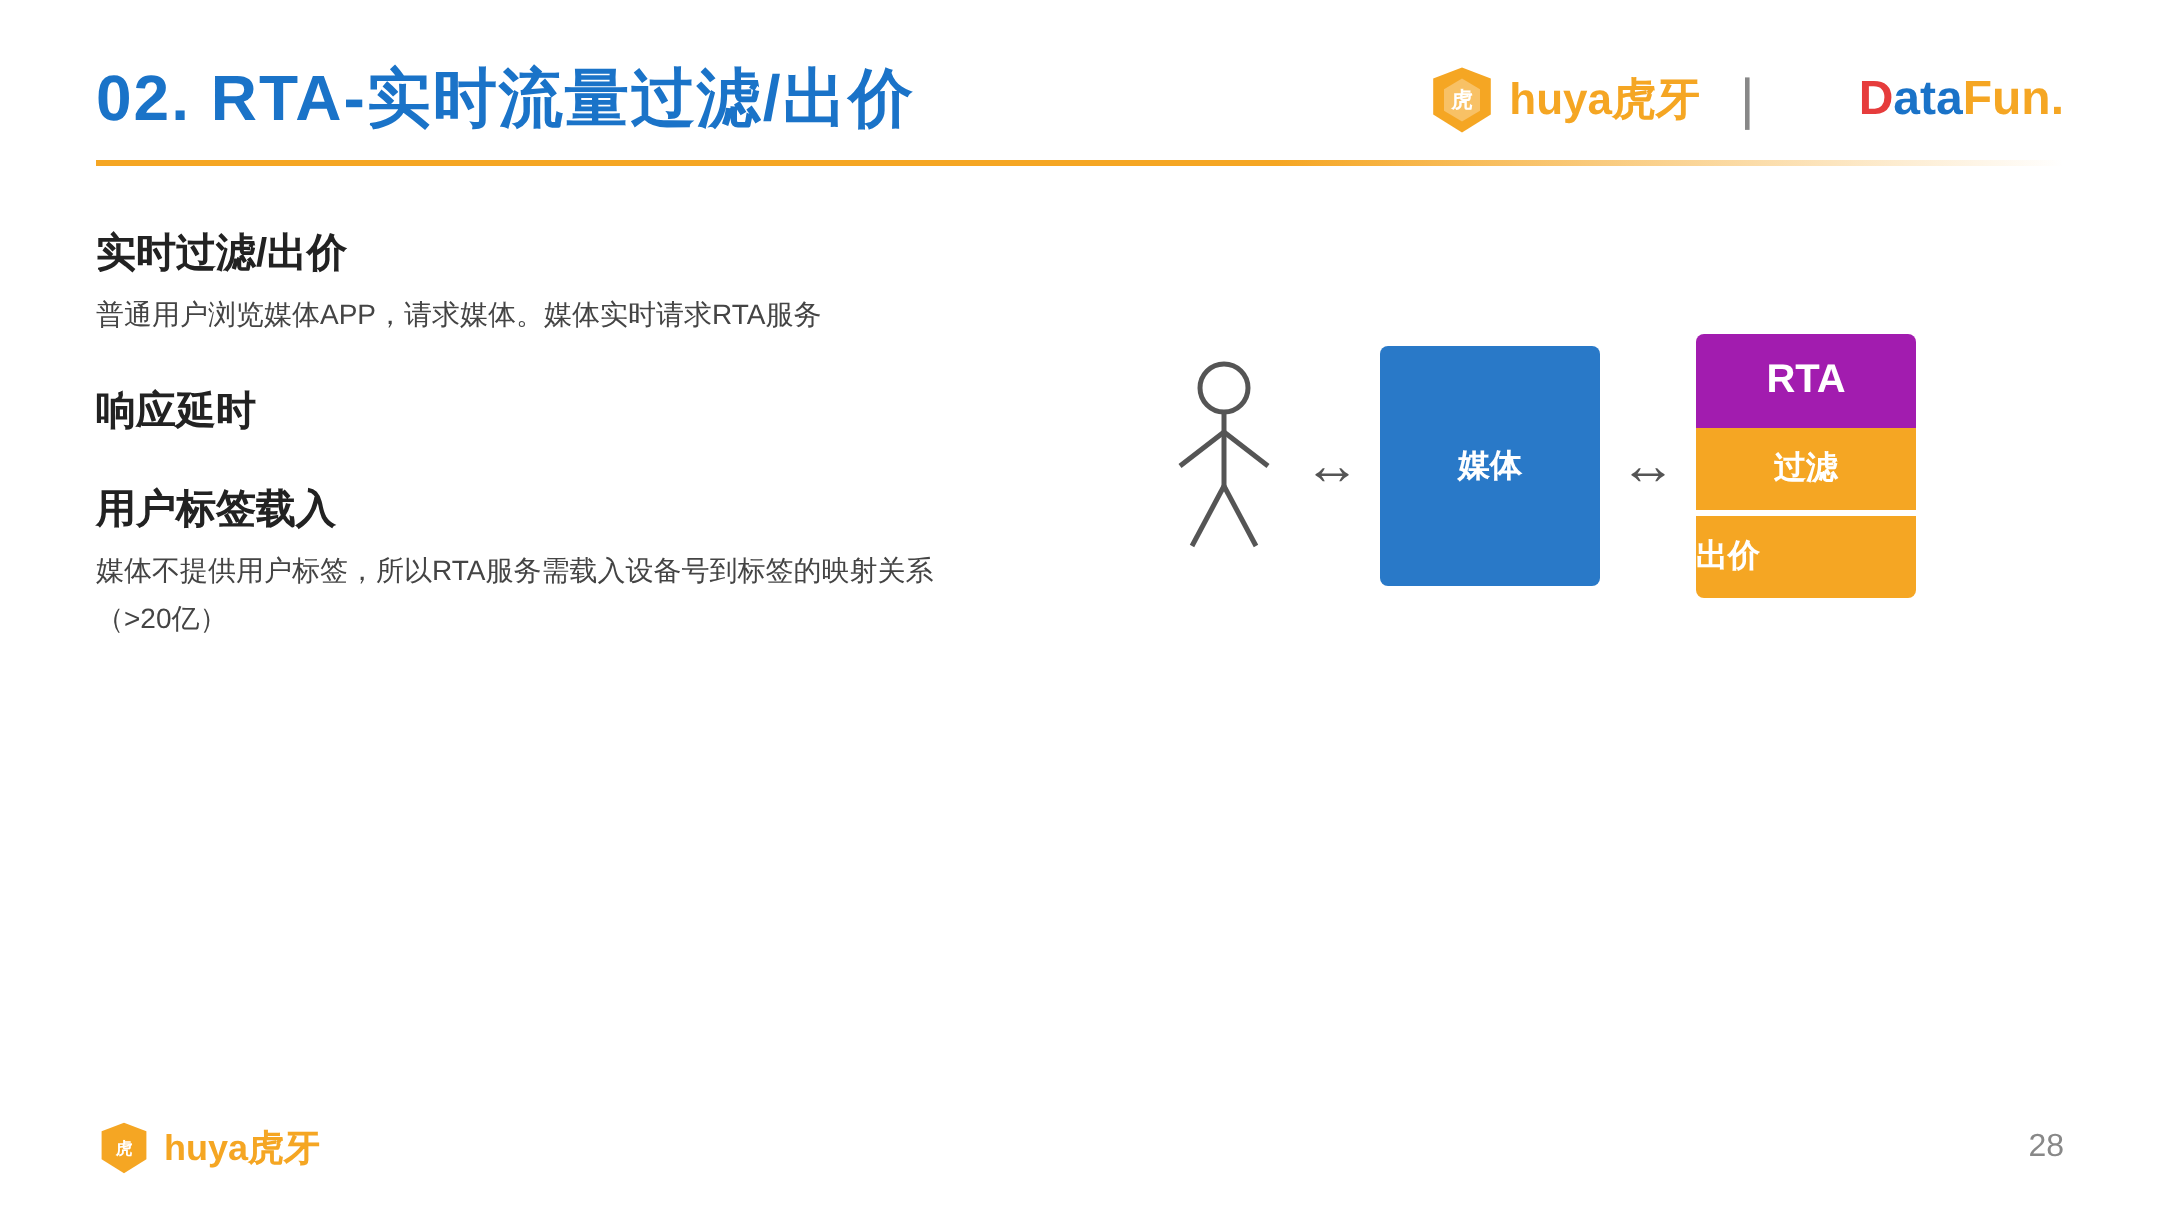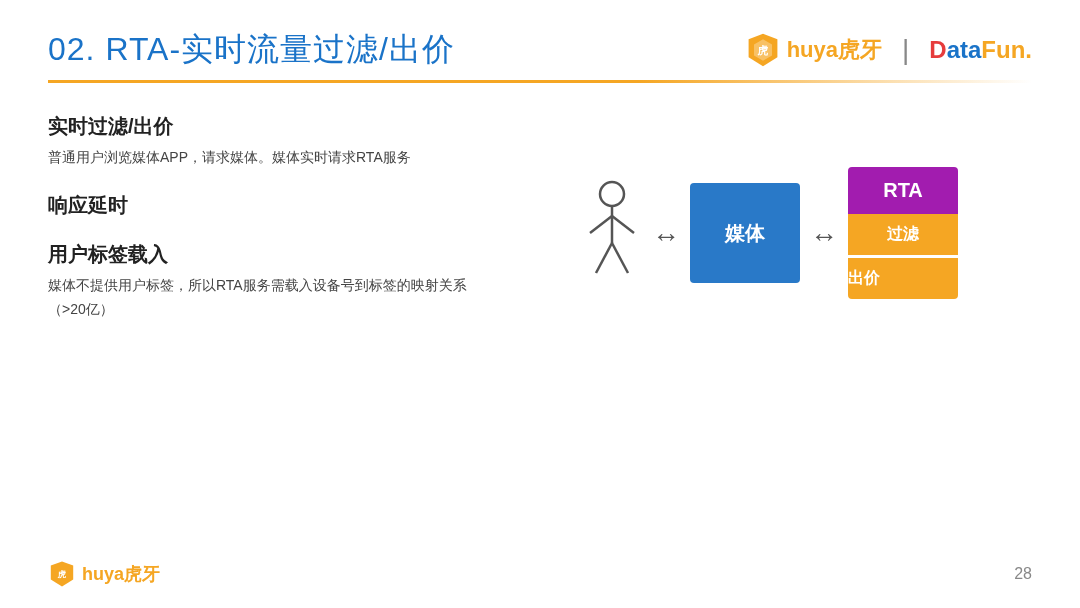--- a/index.html
+++ b/index.html
@@ -14,21 +14,21 @@
 
     
     .header {
       display: flex;
       align-items: center;
       justify-content: space-between;
       padding: 28px 48px 0 48px;
     }
     .header-title {
       font-size: 32px;
-      font-weight: 400;
+      font-weight: 700;
       color: #1a73c8;
       letter-spacing: 1px;
     }
     .header-logos {
       display: flex;
       align-items: center;
       gap: 12px;
     }
     .logo-huya {
       display: flex;
@@ -112,27 +112,27 @@
       display: flex;
       align-items: center;
       color: #555;
       font-size: 28px;
       margin: 0 10px;
     }
 
     
     .media-box {
       width: 110px;
-      height: 100px;
+      height: 120px;
       background: #2979c8;
       display: flex;
       align-items: center;
       justify-content: center;
       color: #fff;
-      font-size: 20px;
+      font-size: 16px;
       font-weight: 700;
       border-radius: 4px;
     }
 
     
     .rta-container {
       display: flex;
       flex-direction: column;
       width: 110px;
     }
@@ -204,21 +204,21 @@
     <div class="logo-huya">
 
       <svg class="huya-icon" viewBox="0 0 40 40" xmlns="http://www.w3.org/2000/svg">
         <polygon points="4,8 20,2 36,8 36,28 20,38 4,28" fill="#f5a623"></polygon>
         <polygon points="10,14 20,8 30,14 30,26 20,32 10,26" fill="#fff" opacity="0.3"></polygon>
         <text x="20" y="24" text-anchor="middle" font-size="12" font-weight="bold" fill="#fff">虎</text>
       </svg>
       <span class="huya-text">huya虎牙</span>
     </div>
     <span class="divider-logo">|</span>
-    <div style="font-size:24px;font-weight:700;">
+    <div style="font-size:24px;font-weight:700;margin-left:32px;">
       <span class="datafun-d">D</span><span class="datafun-ata">ata</span><span class="datafun-fun">Fun.</span>
     </div>
   </div>
 </div>
 
 <div class="title-underline"></div>
 
 <div class="content">
 
   <div class="left-content">

